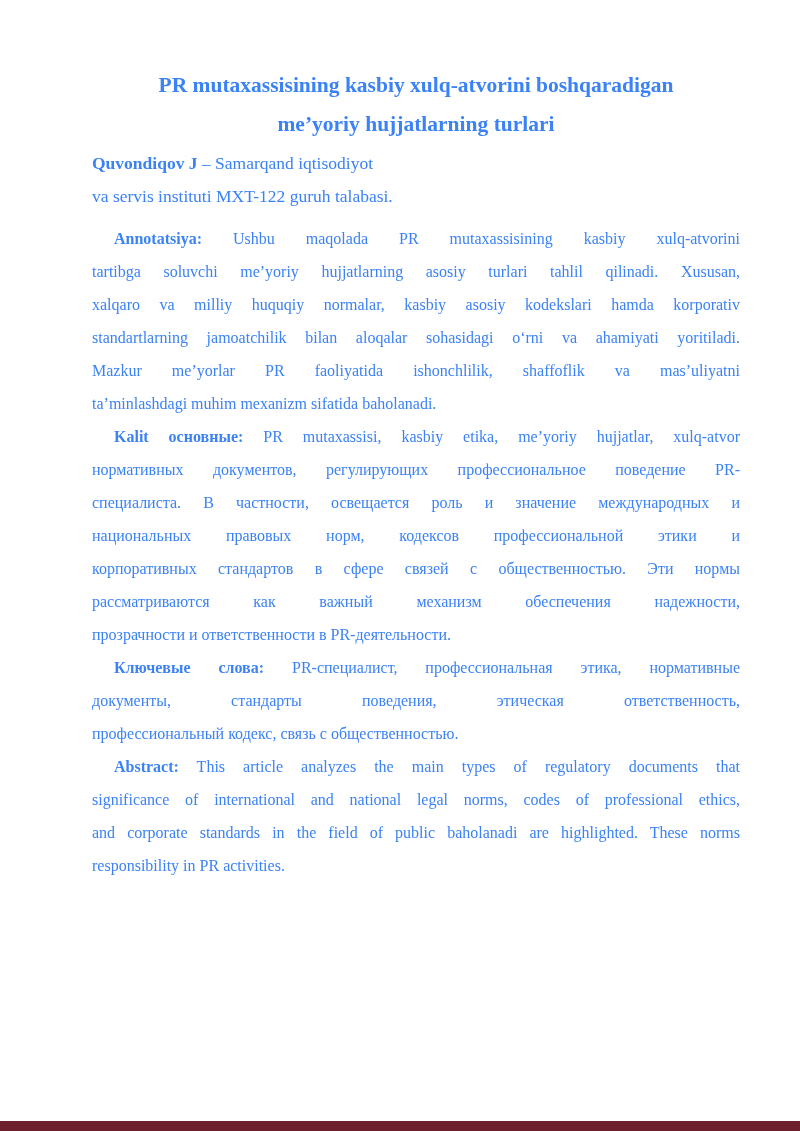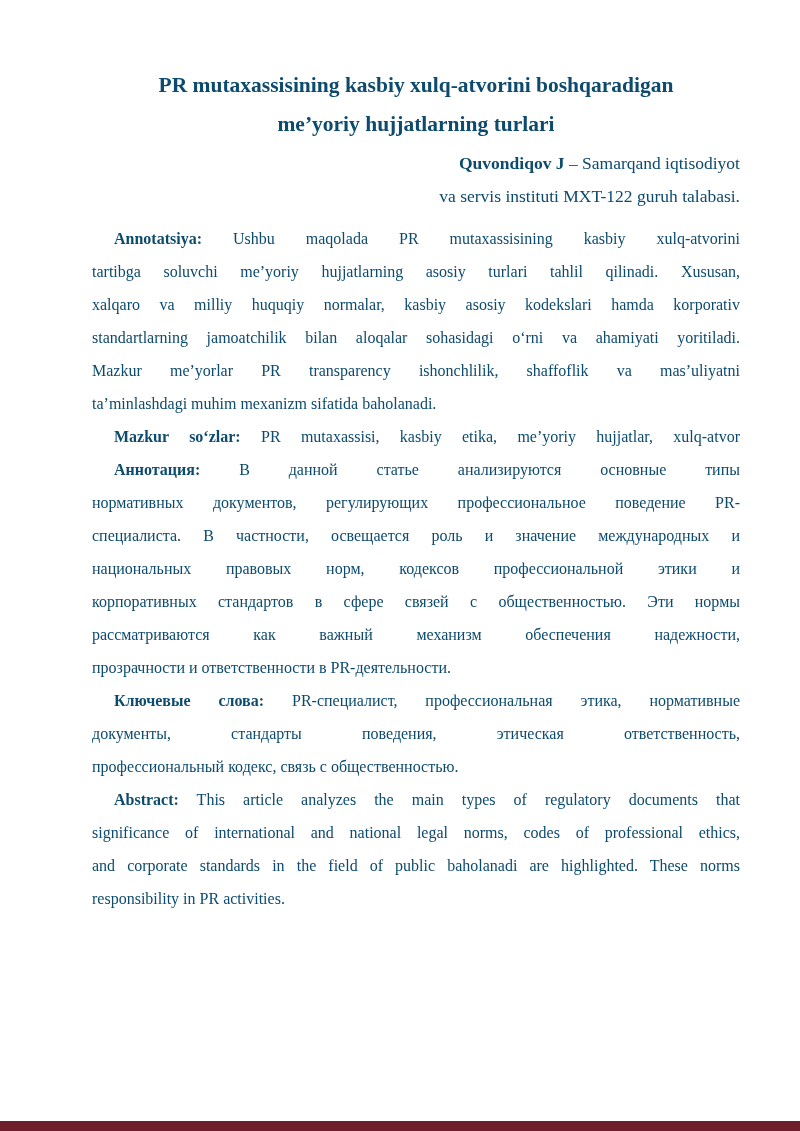--- a/index.html
+++ b/index.html
@@ -22,21 +22,20 @@
     margin: 0;
     font-size: 21.5px;
     font-weight: 700;
     text-align: center;
     line-height: 39px;
   }
   .title .tline { display: block; }
   .author {
     font-size: 17.5px;
     line-height: 33px;
-    text-align: right;
     margin-top: 3px;
   }
   .author b { font-weight: 700; }
   .paras { margin-top: 9px; font-size: 16px; }
   .para { margin: 0; }
   .line {
     line-height: 33px;
     text-align: justify;
     text-align-last: justify;
     text-justify: inter-word;
@@ -48,47 +47,46 @@
     position: absolute;
     left: 0;
     bottom: 0;
     width: 100%;
     height: 10px;
   }
 </style>
 </head>
 <body>
 
-<div class="page" style="background: rgb(255, 255, 255); color: #0c4a6e;">
+<div class="page" style="background: rgb(255, 255, 255); color: #3b82f6;">
   <div class="content">
 
     <h1 class="title">
       <span class="tline">PR mutaxassisining kasbiy xulq-atvorini boshqaradigan</span>
       <span class="tline">me’yoriy hujjatlarning turlari</span>
     </h1>
 
     <div class="author">
       <div class="author-line"><b>Quvondiqov J</b><span> – Samarqand iqtisodiyot</span></div>
       <div class="author-line">va servis instituti MXT-122 guruh talabasi.</div>
     </div>
 
     <div class="paras" id="paragraphs">
         <div class="para">
           <div class="line first"><b>Annotatsiya:</b> Ushbu maqolada PR mutaxassisining kasbiy xulq-atvorini</div>
           <div class="line">tartibga soluvchi me’yoriy hujjatlarning asosiy turlari tahlil qilinadi. Xususan,</div>
           <div class="line">xalqaro va milliy huquqiy normalar, kasbiy asosiy kodekslari hamda korporativ</div>
           <div class="line">standartlarning jamoatchilik bilan aloqalar sohasidagi oʻrni va ahamiyati yoritiladi.</div>
-          <div class="line">Mazkur me’yorlar PR transparency ishonchlilik, shaffoflik va mas’uliyatni</div>
+          <div class="line">Mazkur me’yorlar PR faoliyatida ishonchlilik, shaffoflik va mas’uliyatni</div>
           <div class="line last">ta’minlashdagi muhim mexanizm sifatida baholanadi.</div>
         </div>
         <div class="para">
-          <div class="line first"><b>Mazkur soʻzlar:</b> PR mutaxassisi, kasbiy etika, me’yoriy hujjatlar, xulq-atvor</div>
+          <div class="line first"><b>Kalit основные:</b> PR mutaxassisi, kasbiy etika, me’yoriy hujjatlar, xulq-atvor</div>
         </div>
         <div class="para">
-          <div class="line first"><b>Аннотация:</b> В данной статье анализируются основные типы</div>
           <div class="line">нормативных документов, регулирующих профессиональное поведение PR-</div>
           <div class="line">специалиста. В частности, освещается роль и значение международных и</div>
           <div class="line">национальных правовых норм, кодексов профессиональной этики и</div>
           <div class="line">корпоративных стандартов в сфере связей с общественностью. Эти нормы</div>
           <div class="line">рассматриваются как важный механизм обеспечения надежности,</div>
           <div class="line last">прозрачности и ответственности в PR-деятельности.</div>
         </div>
         <div class="para">
           <div class="line first"><b>Ключевые слова:</b> PR-специалист, профессиональная этика, нормативные</div>
           <div class="line">документы, стандарты поведения, этическая ответственность,</div>

